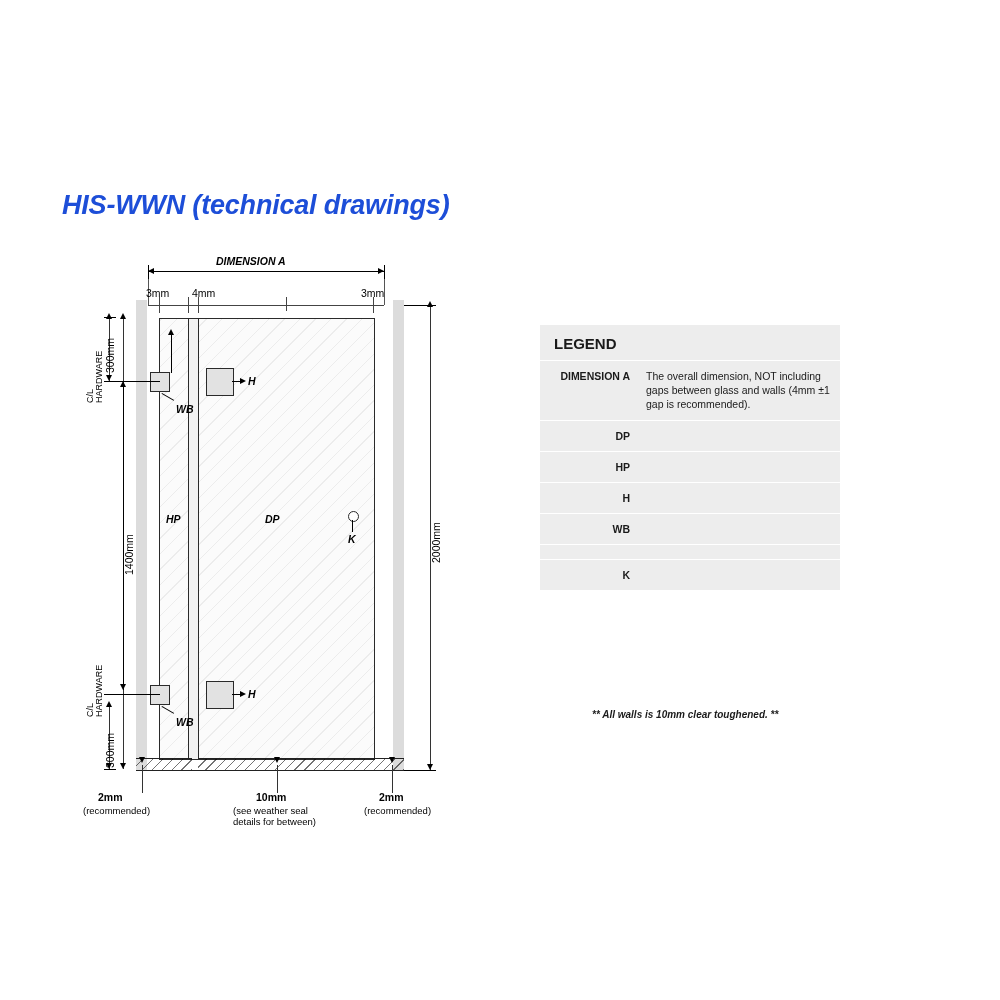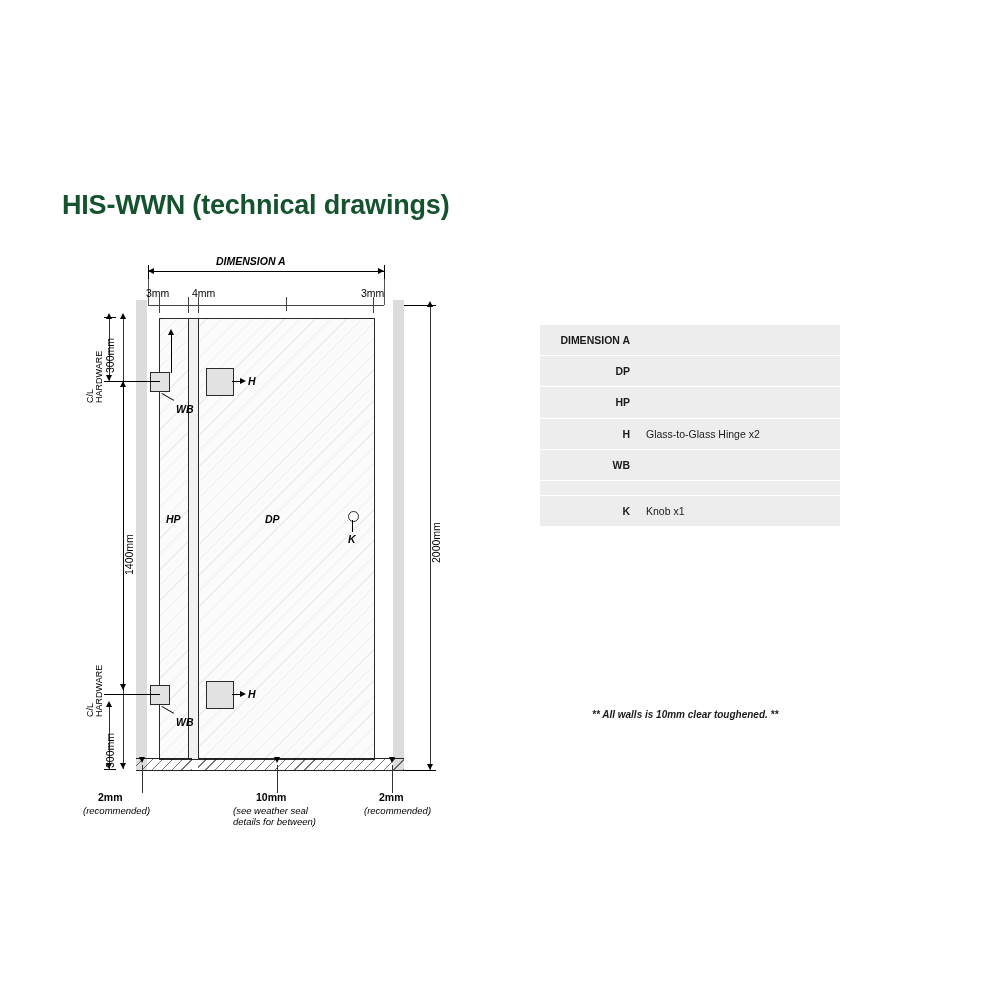--- a/index.html
+++ b/index.html
@@ -15,38 +15,39 @@
     color: #1a1a1a;
     overflow: hidden;
   }
   #page-title {
     position: absolute;
     left: 62px;
     top: 190px;
     font-size: 27px;
     font-weight: bold;
     letter-spacing: -0.2px;
-    color: #14532d;
+    color: #1d4ed8;
+    font-style: italic;
   }
 
   
   #drawing {
     position: absolute;
     left: 80px;
     top: 245px;
     width: 420px;
     height: 600px;
   }
   .lbl {
     position: absolute;
     font-size: 10.5px;
     color: #000;
     white-space: nowrap;
   }
-  .lbl.italic { font-style: italic; }
+  .lbl.italic { }
   .lbl.bold { font-weight: bold; }
   .lbl.b-i { font-weight: bold; font-style: italic; }
   .vert {
     transform-origin: 0 0;
     transform: rotate(-90deg);
   }
 
   .line-h {
     position: absolute;
     height: 0;
@@ -290,46 +291,46 @@
       <span style="display:block">(see weather seal</span>
       <span style="display:block">details for between)</span>
     </div>
 
   <div class="lbl bold" style="left:299px; top:546px;">2mm</div>
   <div class="lbl italic" style="left:284px; top:560px; font-size:9.5px;">(recommended)</div>
 
 </div>
 
 <div id="legend">
+  <div class="legend-title">LEGEND</div>
 
   <div class="lrow">
     <div class="lkey">DIMENSION A</div>
+    <div class="lval wrap">The overall dimension, NOT including gaps between glass and walls (4mm ±1 gap is recommended).</div>
   </div>
 
   <div class="lrow">
     <div class="lkey">DP</div>
   </div>
 
   <div class="lrow">
     <div class="lkey">HP</div>
   </div>
 
   <div class="lrow">
     <div class="lkey">H</div>
-    <div class="lval">Glass-to-Glass Hinge x2</div>
   </div>
 
   <div class="lrow">
     <div class="lkey">WB</div>
   </div>
 
   <div class="lrow spacer">
     <div class="lkey"></div>
     <div class="lval"></div>
   </div>
 
   <div class="lrow">
     <div class="lkey">K</div>
-    <div class="lval">Knob x1</div>
   </div>
 </div>
 
 <div id="legend-note">** All walls is 10mm clear toughened. **</div>
 
 </body></html>

